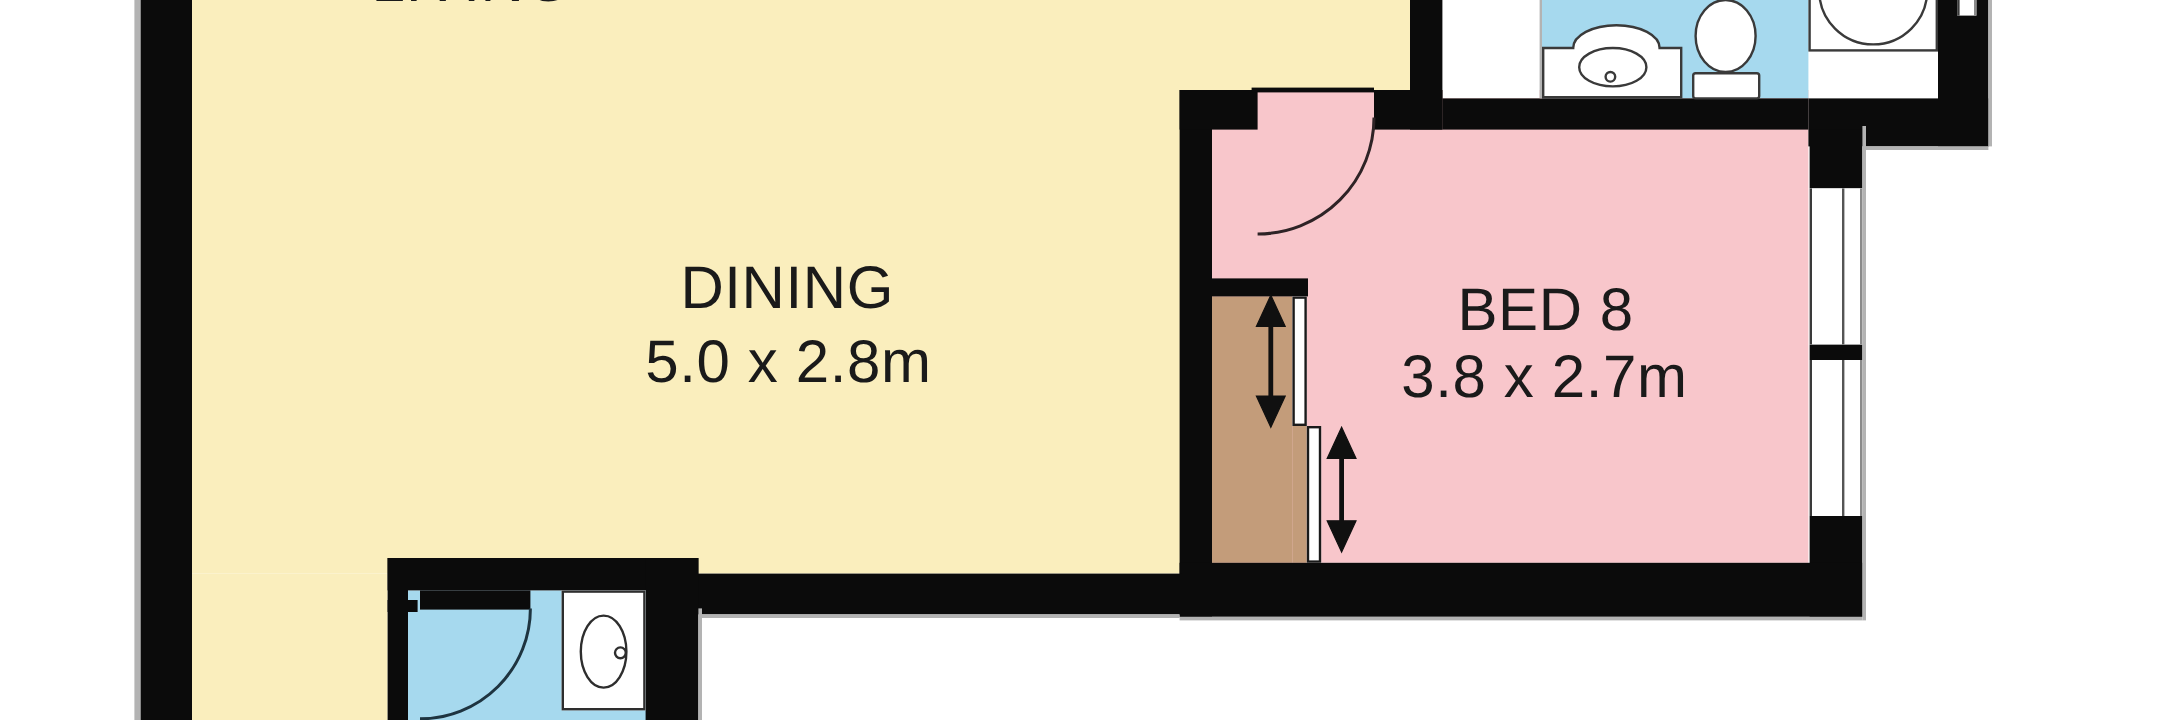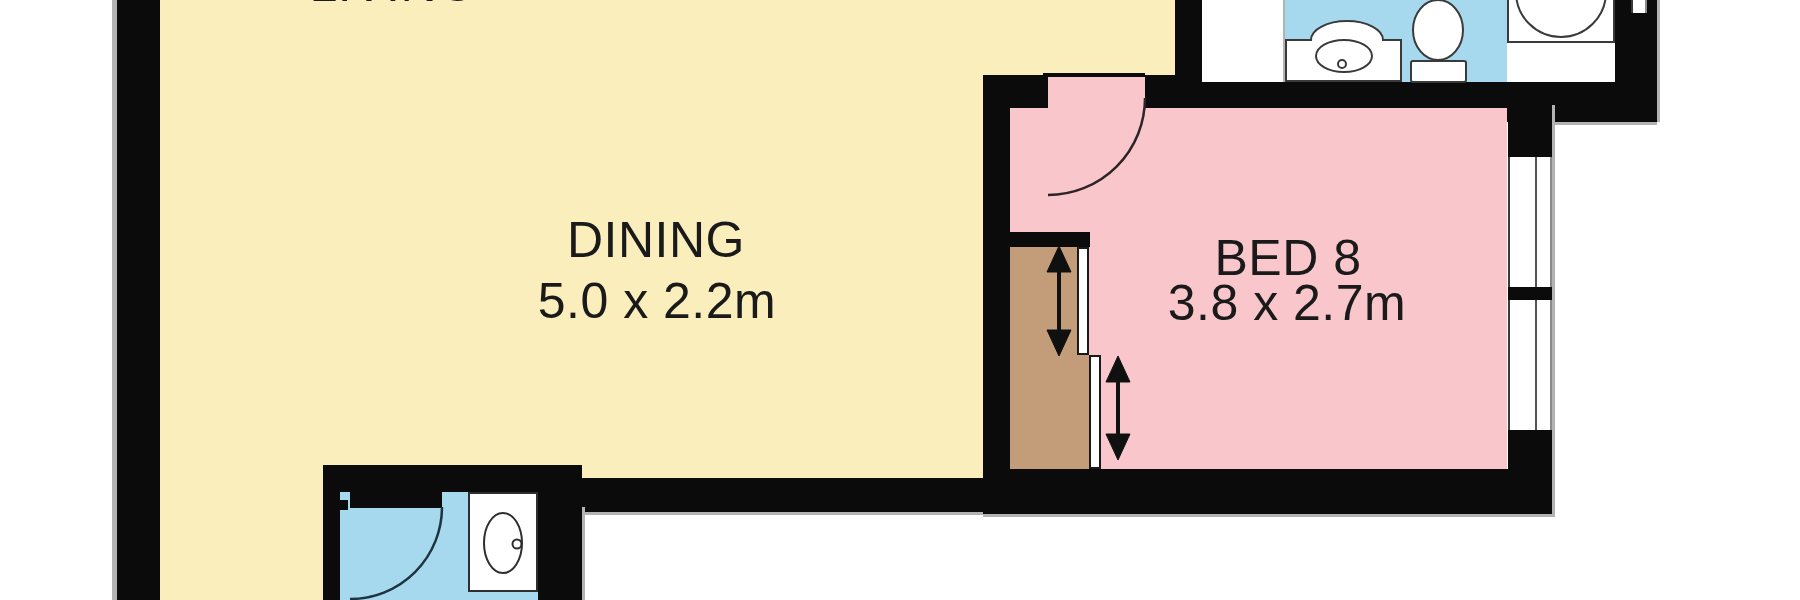--- a/index.html
+++ b/index.html
@@ -118,17 +118,17 @@
     </g>
     <g stroke="#101010" fill="#101010">
       <line x1="1118" y1="368" x2="1118" y2="448" stroke-width="4"></line>
       <polygon points="1118,356 1106,382 1130,382"></polygon>
       <polygon points="1118,460 1106,434 1130,434"></polygon>
     </g>
   </svg>
 
   <div class="label" style="left:393px;top:-16px;">LIVING</div>
   <div class="label" style="left:656px;top:240px;">DINING</div>
-  <div class="label" style="left:657px;top:301px;">5.0 x 2.2m</div>
+  <div class="label" style="left:657px;top:301px;">5.0 x 2.8m</div>
   <div class="label" style="left:1288px;top:258px;">BED 8</div>
-  <div class="label" style="left:1287px;top:303px;">3.8 x 2.7m</div>
+  <div class="label" style="left:1287px;top:314px;">3.8 x 2.7m</div>
 
 </div>
 
 </body></html>

